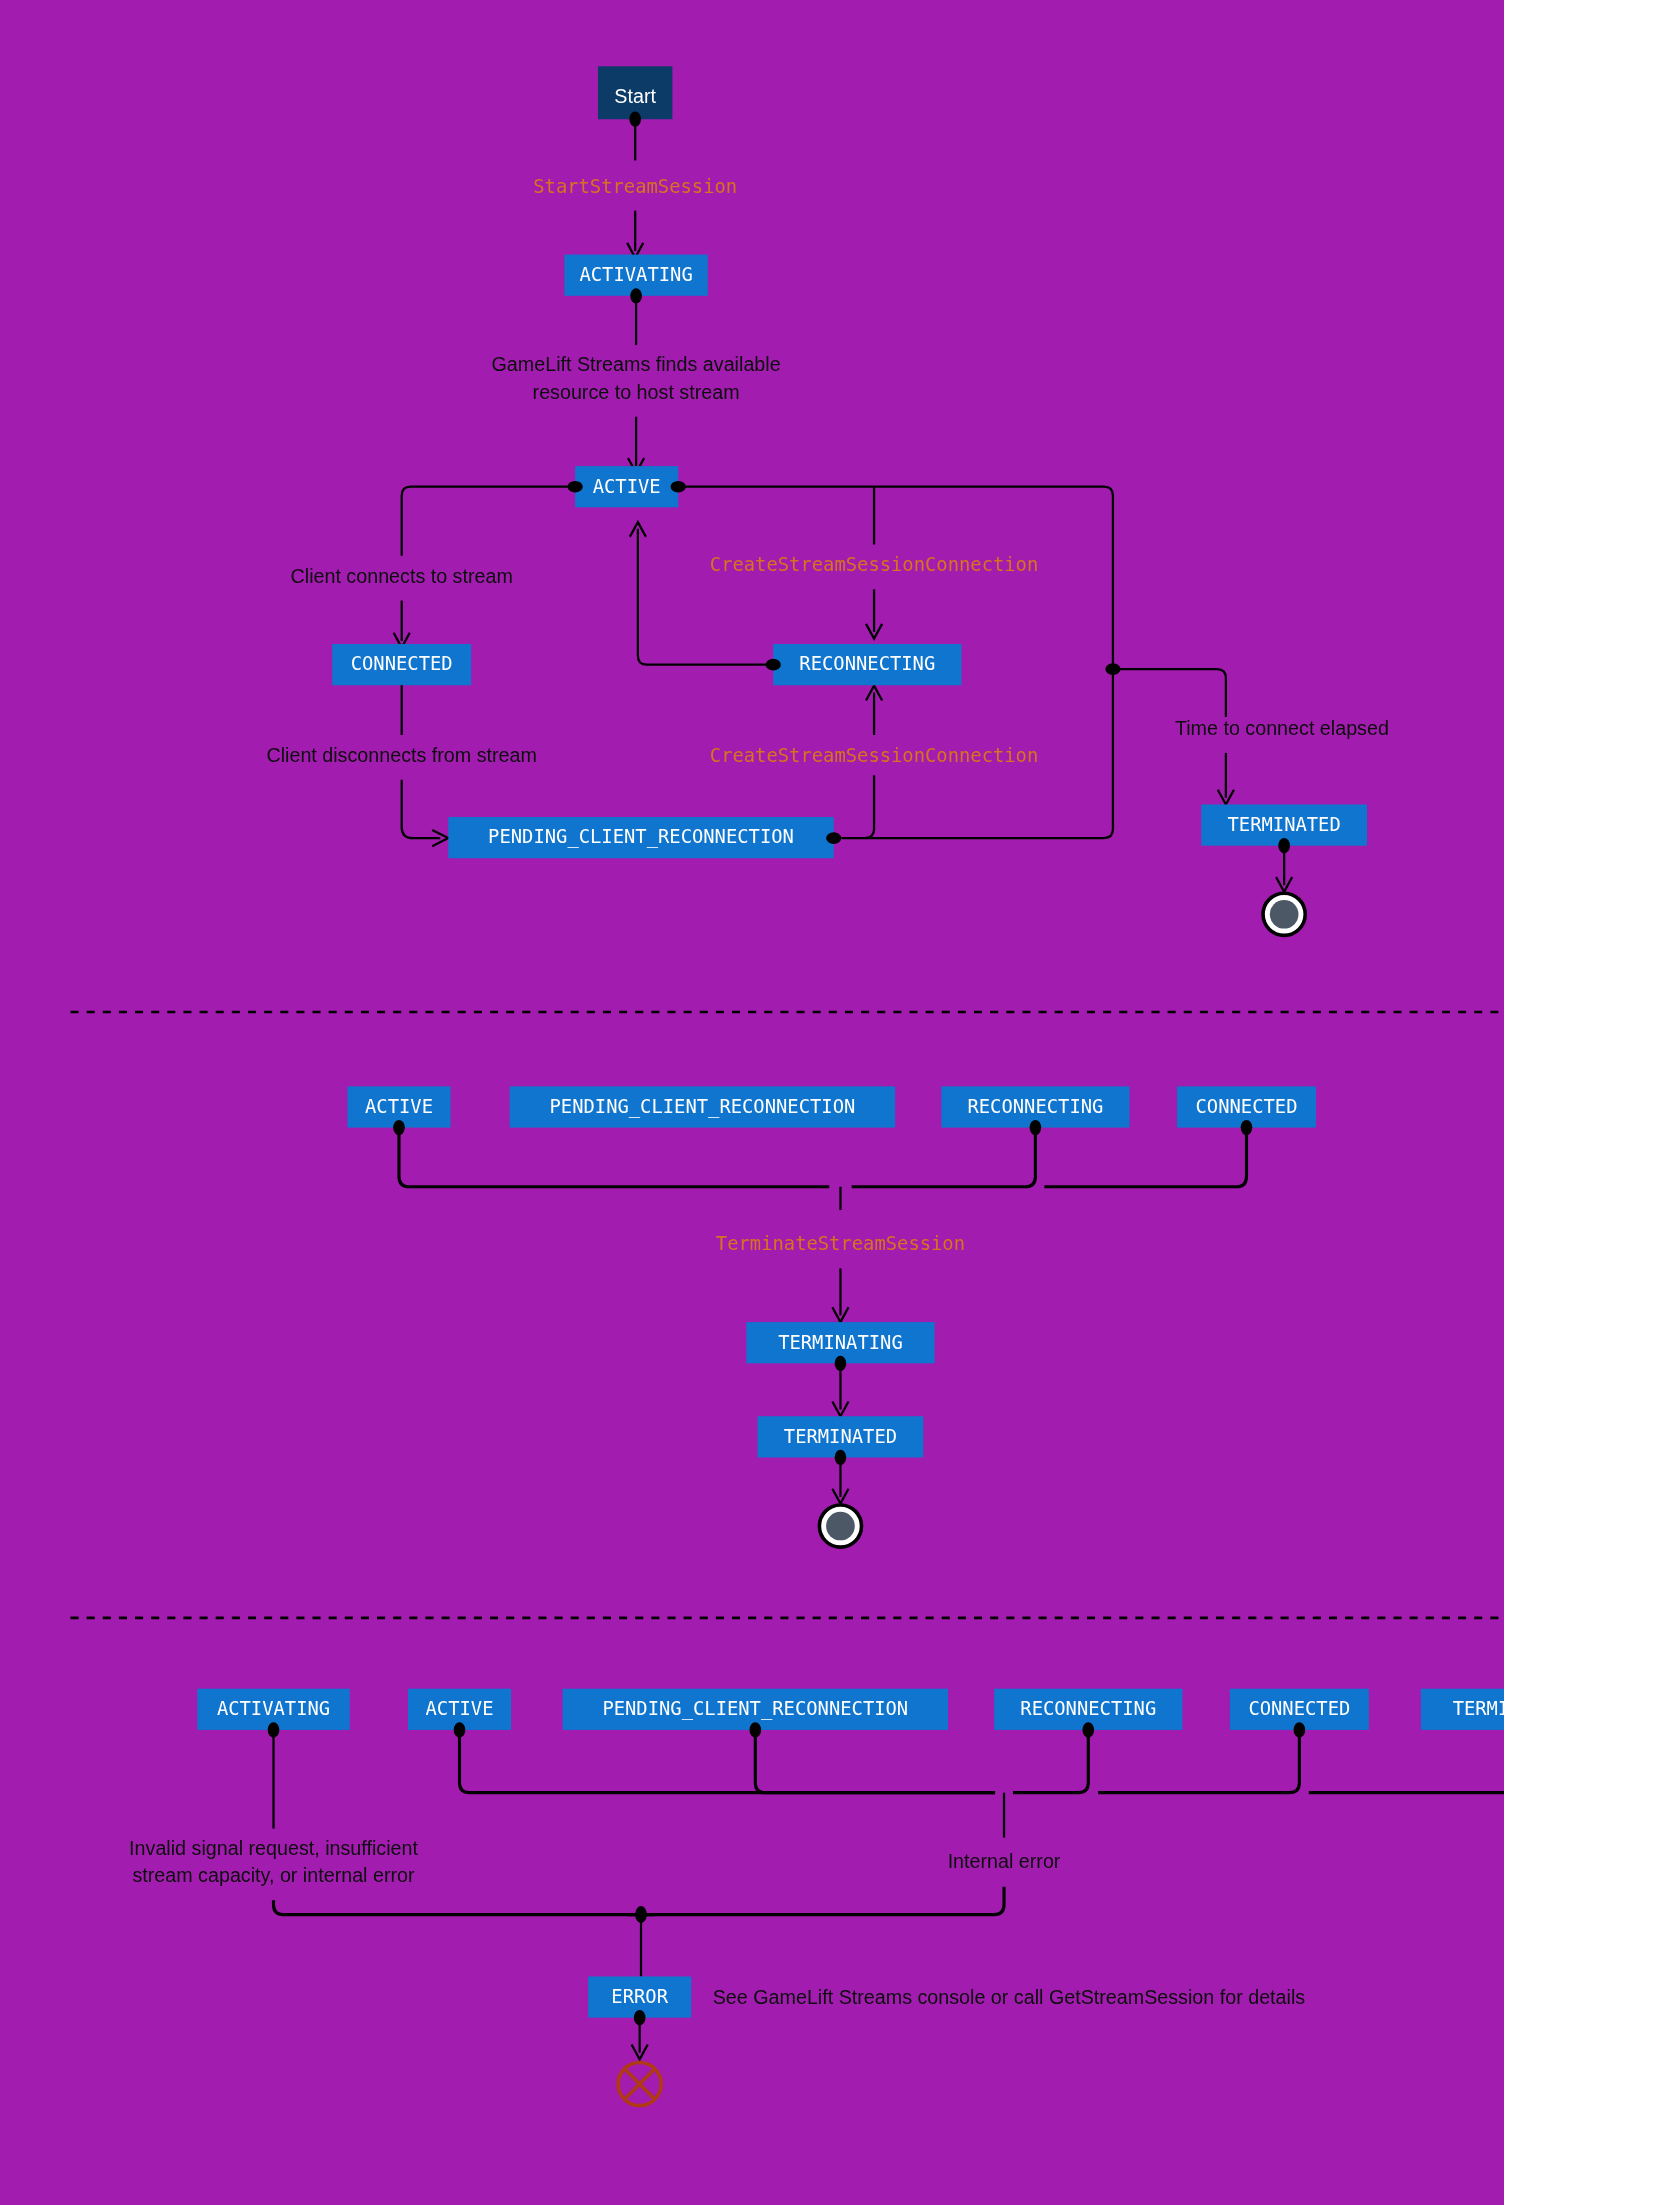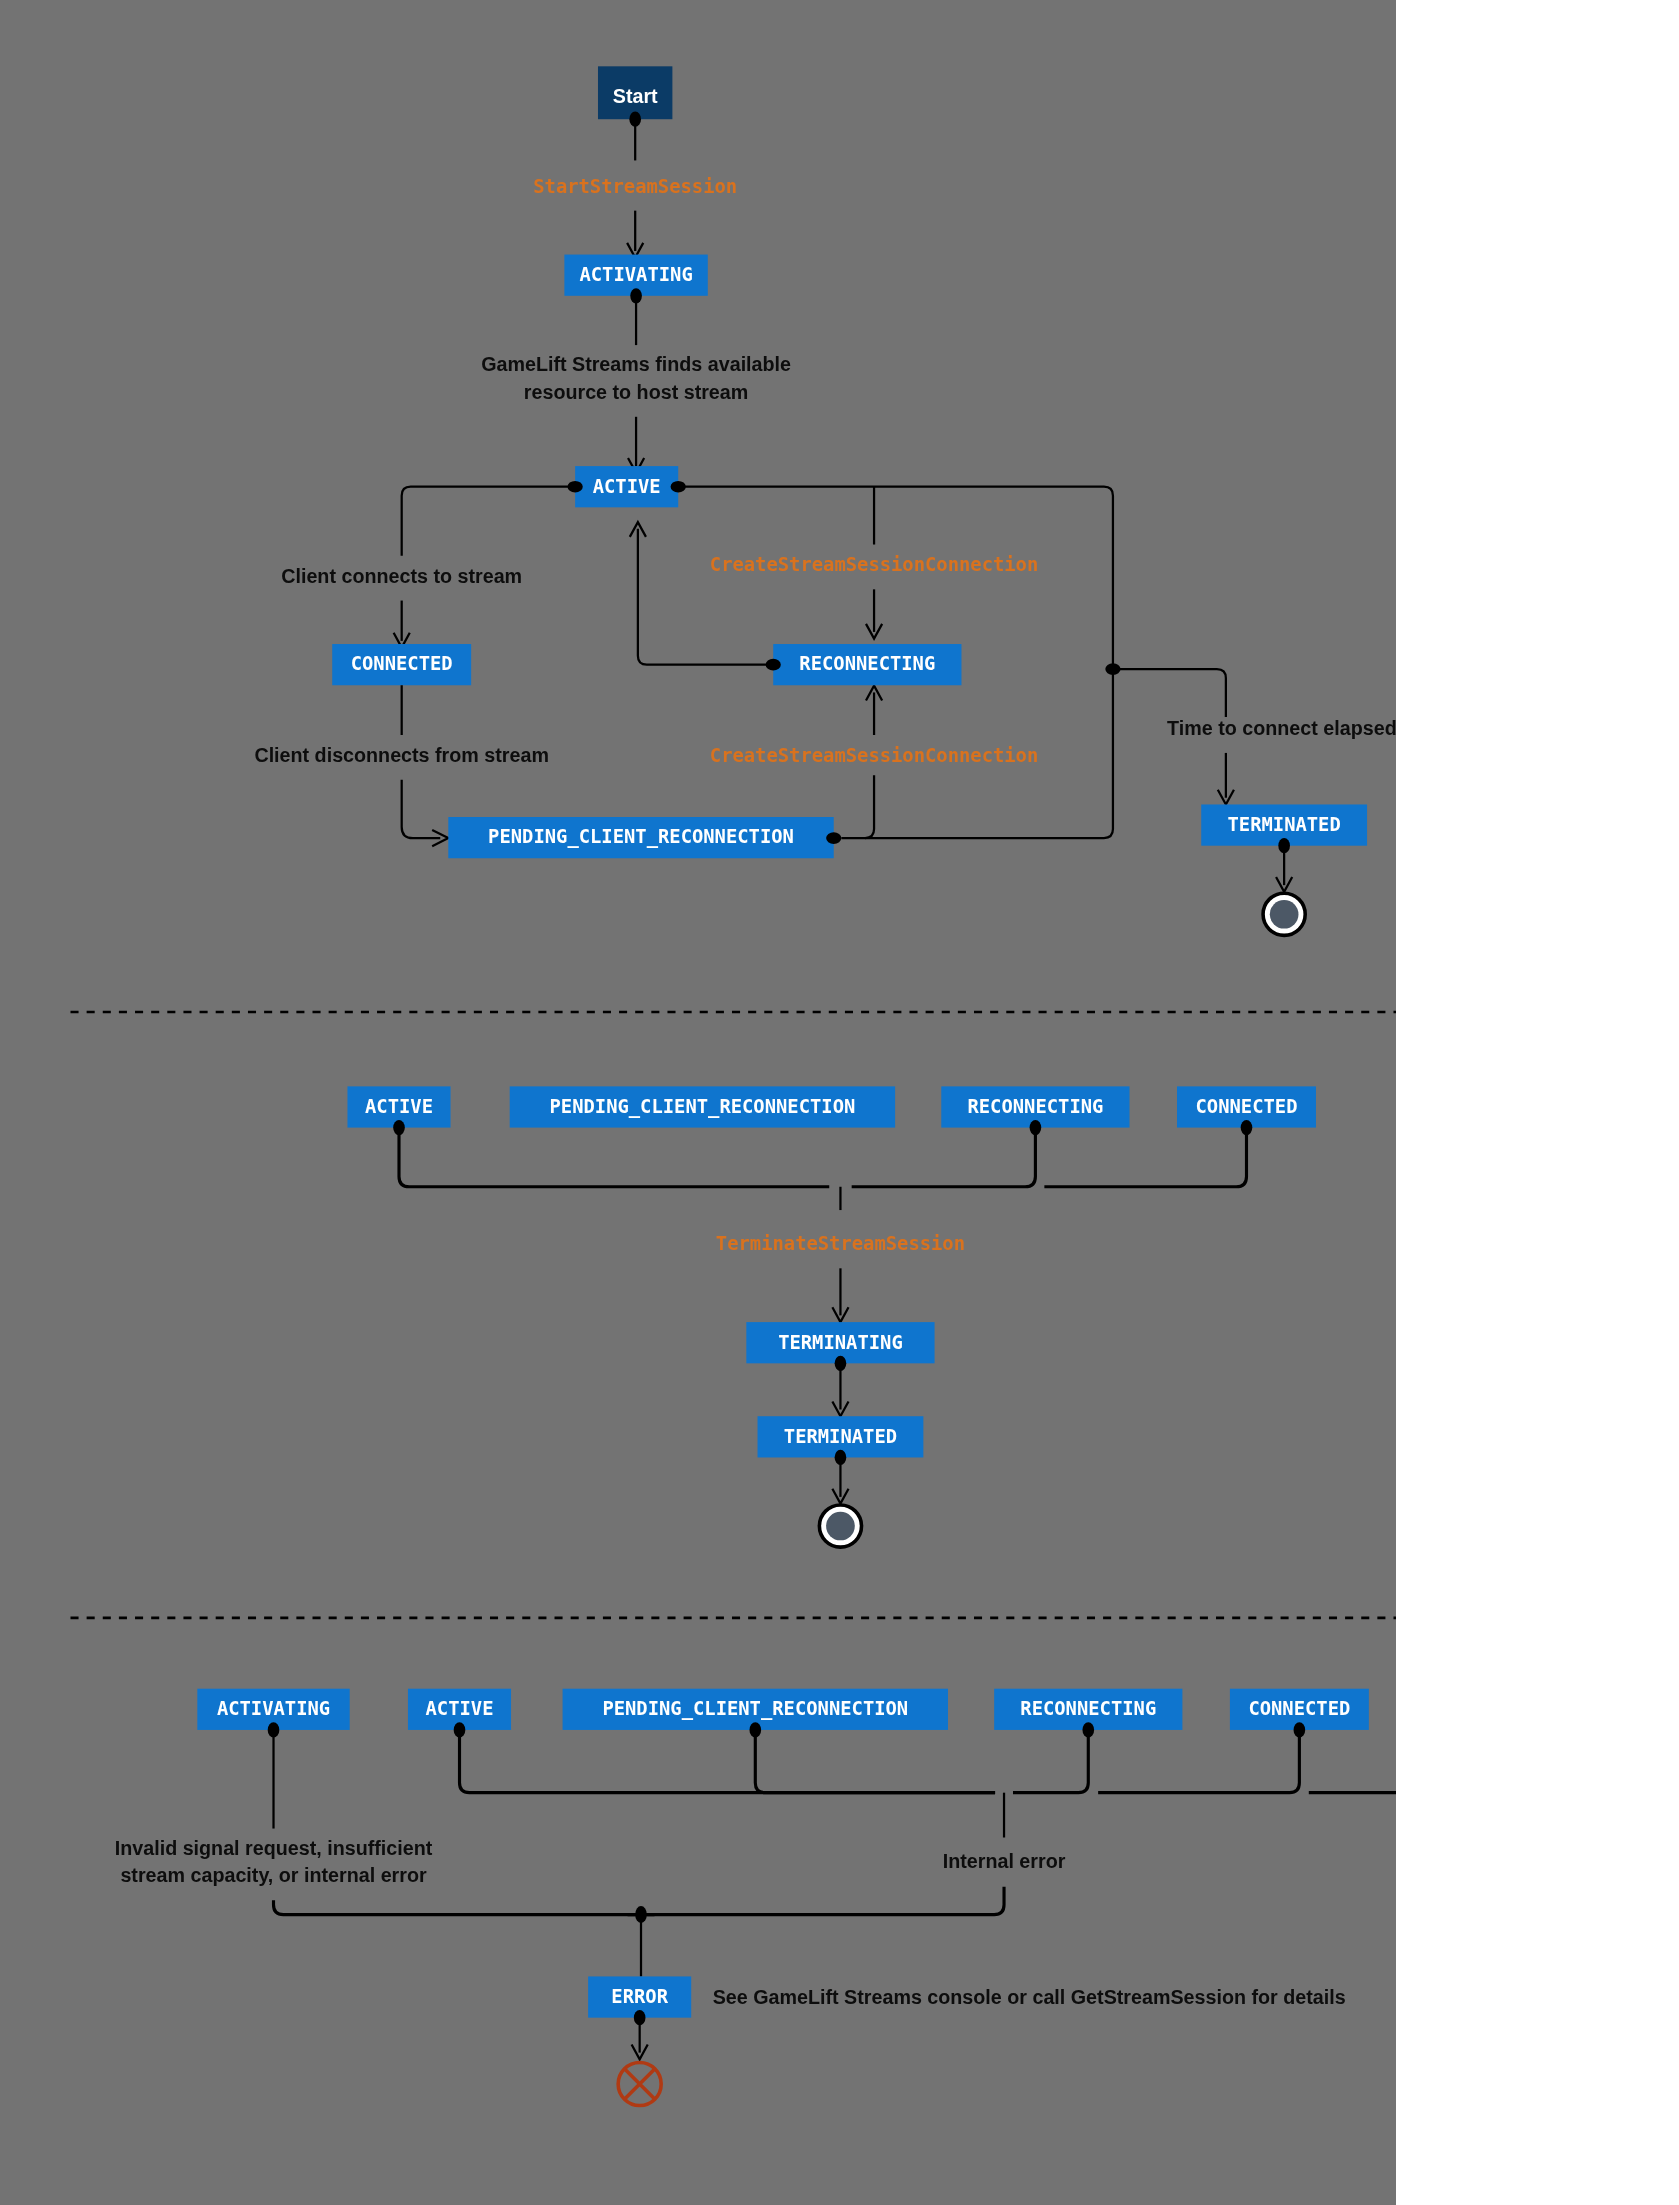--- a/index.html
+++ b/index.html
@@ -6,25 +6,24 @@
   html, body {
     margin: 0;
     padding: 0;
     background: #ffffff;
   }
   body {
     font-family: "Liberation Sans", sans-serif;
   }
   #diagram-root {
     position: relative;
-    width: 1396px;
+    width: 1504px;
     height: 2205px;
-    background: #737373;
+    background: #a21caf;
     overflow: hidden;
-    font-weight: bold;
   }
   svg.canvas {
     position: absolute;
     top: 0;
     left: 0;
     width: 1680px;
     height: 2205px;
     display: block;
   }
   .state-label {

